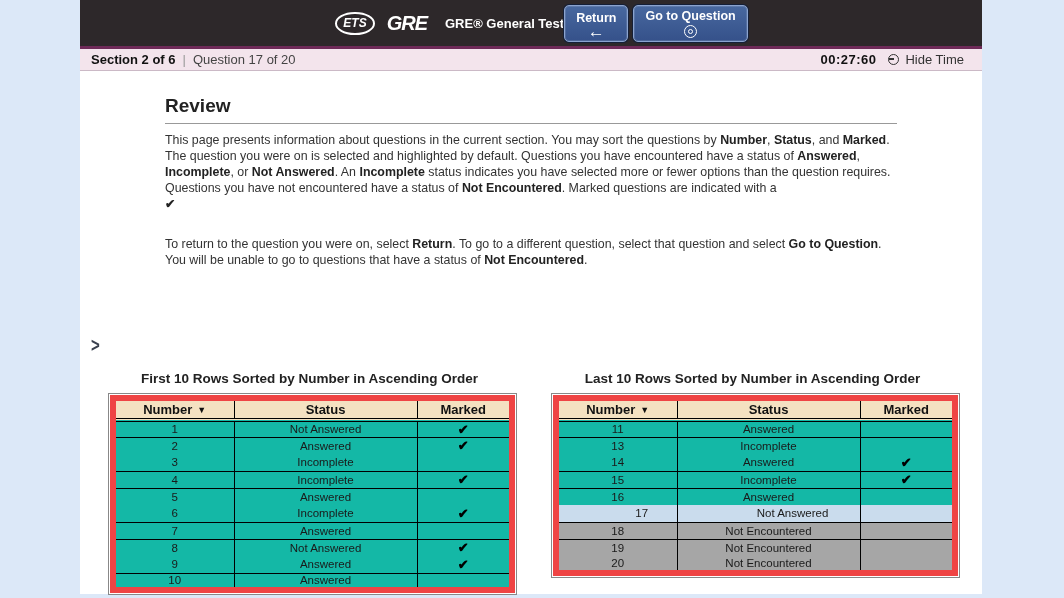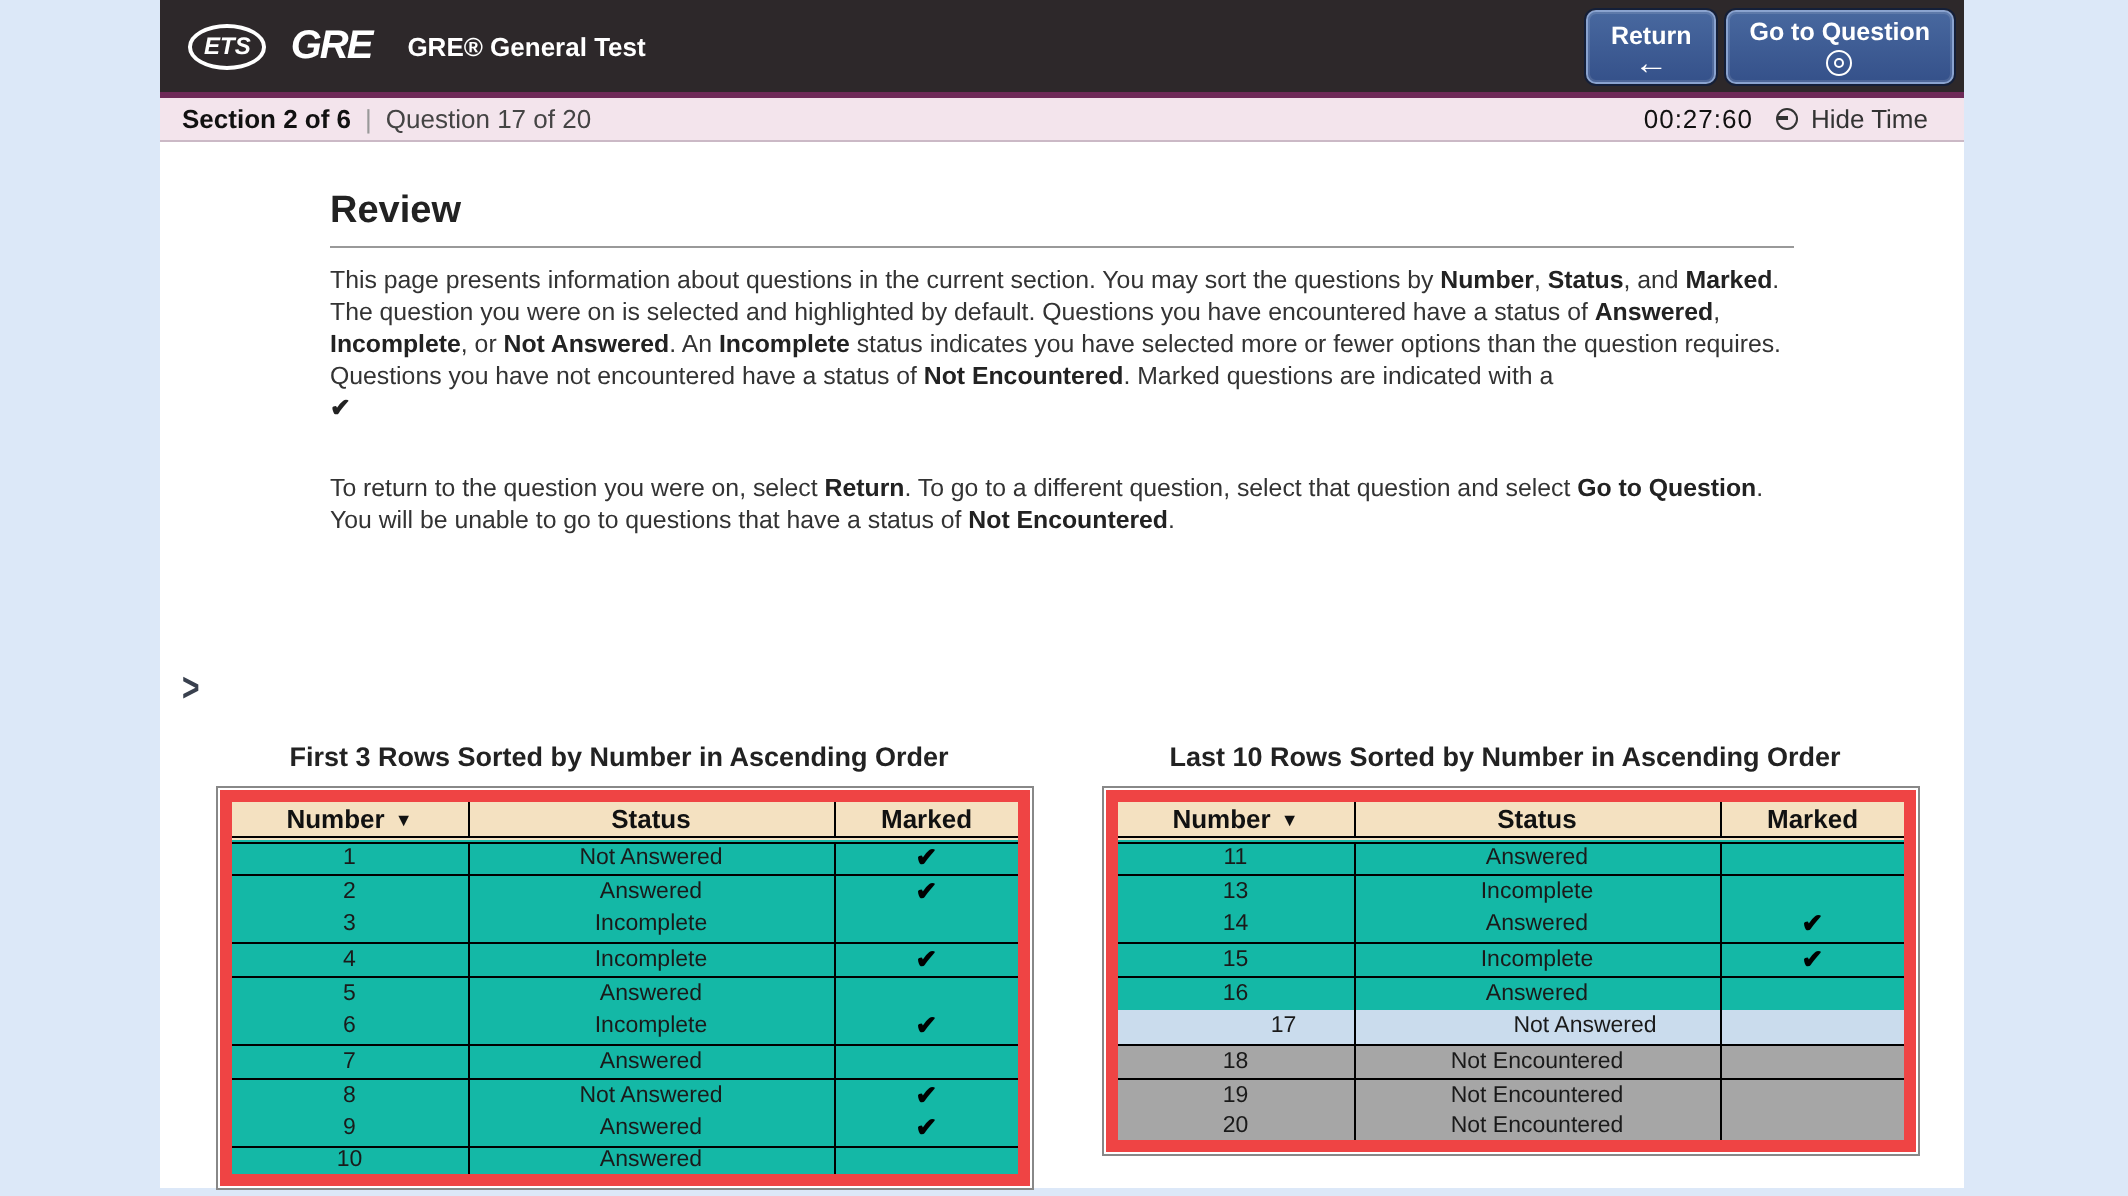--- a/index.html
+++ b/index.html
@@ -9,22 +9,22 @@
     background: var(--page-bg, #dce8f8);
     font-family: "Liberation Sans", sans-serif;
   }
   .window {
     position:absolute; left:80px; top:0; width:902px; height:594px;
     background:#fff;
   }
   
   .topbar {
     height:46px; background: var(--header-bg, #2d282a);
-    display:flex; align-items:center; justify-content:space-between;
-    padding:0 5px 0 14px;
+    display:flex; align-items:center; justify-content:center;
+    padding:0 5px 0 26px;
   }
   .brand-group { display:flex; align-items:center; }
   .ets-oval {
     color:#fff; border:2px solid #fff; border-radius:50%;
     padding:2px 6px 3px; font-style:italic; font-weight:bold; font-size:12px;
   }
   .gre-wordmark {
     color:#fff; font-size:20px; font-weight:bold; font-style:italic;
     letter-spacing:-1px; margin-left:12px; line-height:1;
   }
@@ -51,21 +51,21 @@
     height:22px; background: var(--statusbar-bg, #f3e4ec);
     border-bottom:1px solid #cbb9c6;
     display:flex; align-items:center; justify-content:space-between;
     padding:0 18px 0 11px; font-size:13px; color:#222;
   }
   .sb-left { display:flex; align-items:center; gap:7px; }
   .sb-section { font-weight:bold; color:#111; }
   .sb-sep { color:#999; }
   .sb-question { color:#444; }
   .sb-right { display:flex; align-items:center; gap:6px; }
-  .sb-timer { font-weight:normal; color:#111; letter-spacing:0.5px; }
+  .sb-timer { font-weight:bold; color:#111; letter-spacing:0.5px; }
   .clock-icon { width:11px; height:11px; border:1.5px solid #333; border-radius:50%; position:relative; margin-left:6px; }
   .clock-icon::before { content:''; position:absolute; left:0px; top:3.2px; width:5px; height:1.6px; background:#333; }
   .sb-hide { color:#333; cursor:pointer; }
   
   .content { position:relative; height:522px; background:#fff; color:#333; font-size:12.4px; }
   .page-title { margin:0; padding:24px 0 0 85px; font-size:19px; font-weight:bold; color:#222; }
   .title-rule { border:none; border-top:1px solid #999; margin:6px 0 0 85px; width:732px; }
   .instructions { margin:8px 0 0 85px; width:740px; line-height:16px; }
   .instructions + .instructions { margin-top:24px; }
   .instructions b { color:#222; }
@@ -144,21 +144,21 @@
   <main class="content">
     <h1 class="page-title">Review</h1>
     <hr class="title-rule">
 
     <p class="instructions"><span>This page presents information about questions in the current section. You may sort the questions by </span><b>Number</b><span>, </span><b>Status</b><span>, and </span><b>Marked</b><span>. The question you were on is selected and highlighted by default. Questions you have encountered have a status of </span><b>Answered</b><span>, </span><b>Incomplete</b><span>, or </span><b>Not Answered</b><span>. An </span><b>Incomplete</b><span> status indicates you have selected more or fewer options than the question requires. Questions you have not encountered have a status of </span><b>Not Encountered</b><span>. Marked questions are indicated with a </span><br><b>✔</b></p>
     <p class="instructions"><span>To return to the question you were on, select </span><b>Return</b><span>. To go to a different question, select that question and select </span><b>Go to Question</b><span>. You will be unable to go to questions that have a status of </span><b>Not Encountered</b><span>.</span></p>
 
     <span class="expander">&gt;</span>
 
     <section class="table-block first">
-      <h2 class="table-title">First 3 Rows Sorted by Number in Ascending Order</h2>
+      <h2 class="table-title">First 10 Rows Sorted by Number in Ascending Order</h2>
       <table class="review-table">
           <colgroup>
             <col style="width: 121px;">
             <col style="width: 183px;">
             <col style="width: 95px;">
           </colgroup>
           <thead>
             <tr>
               <th><span>Number</span><span class="sort-triangle">▼</span></th>
               <th><span>Status</span></th>

